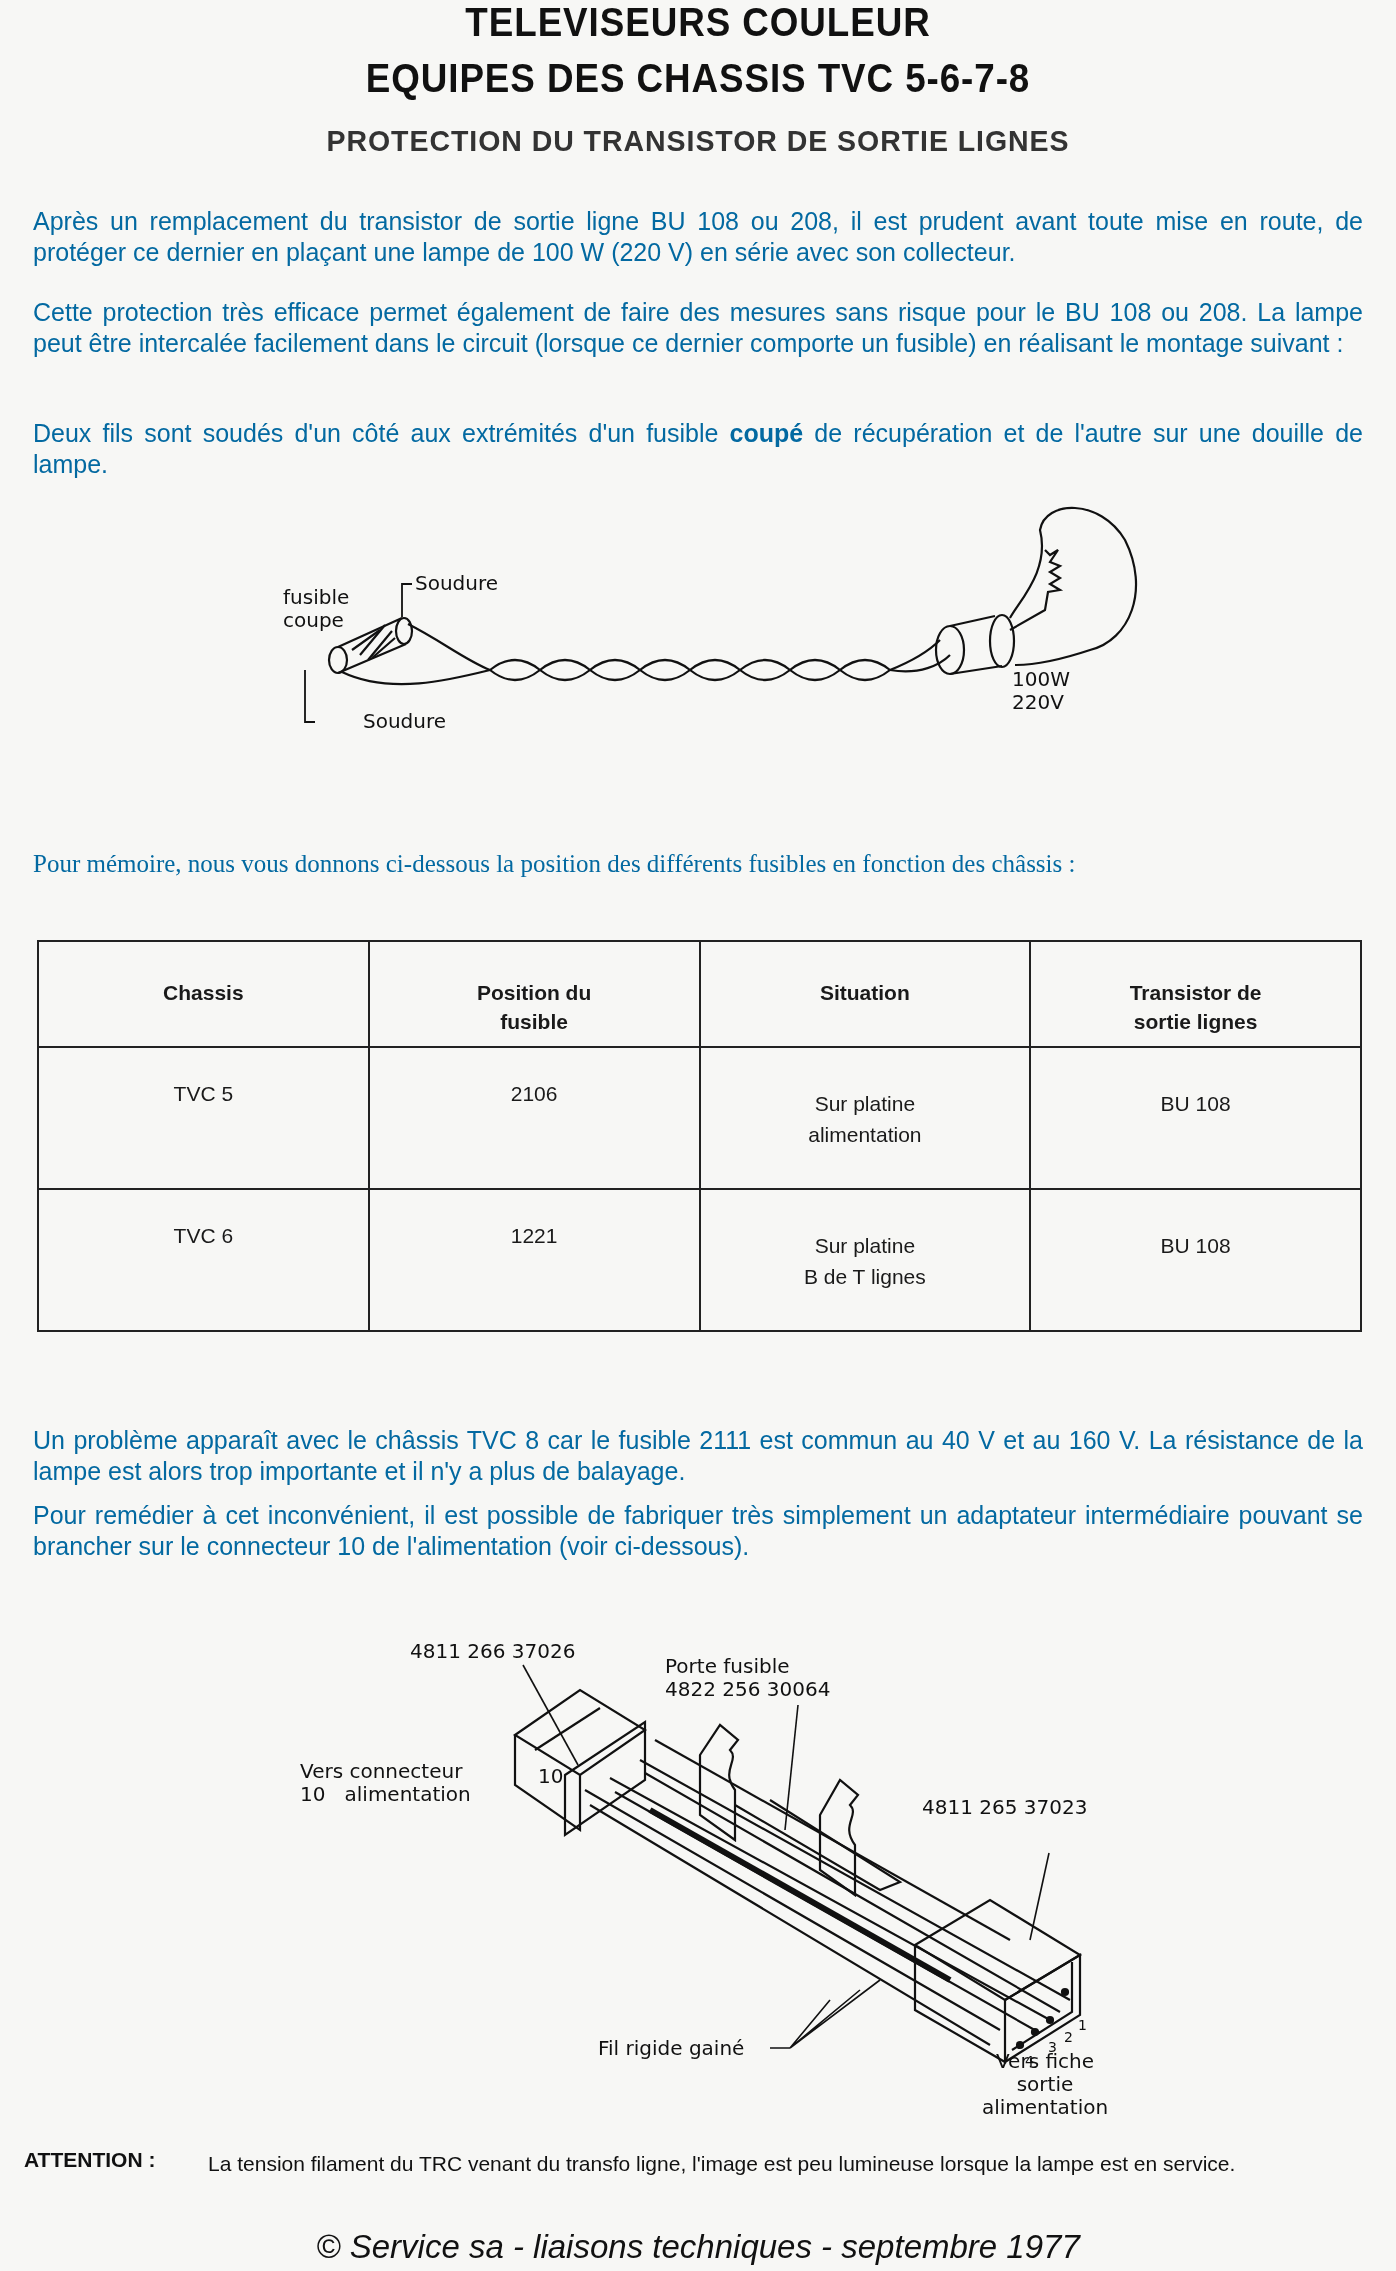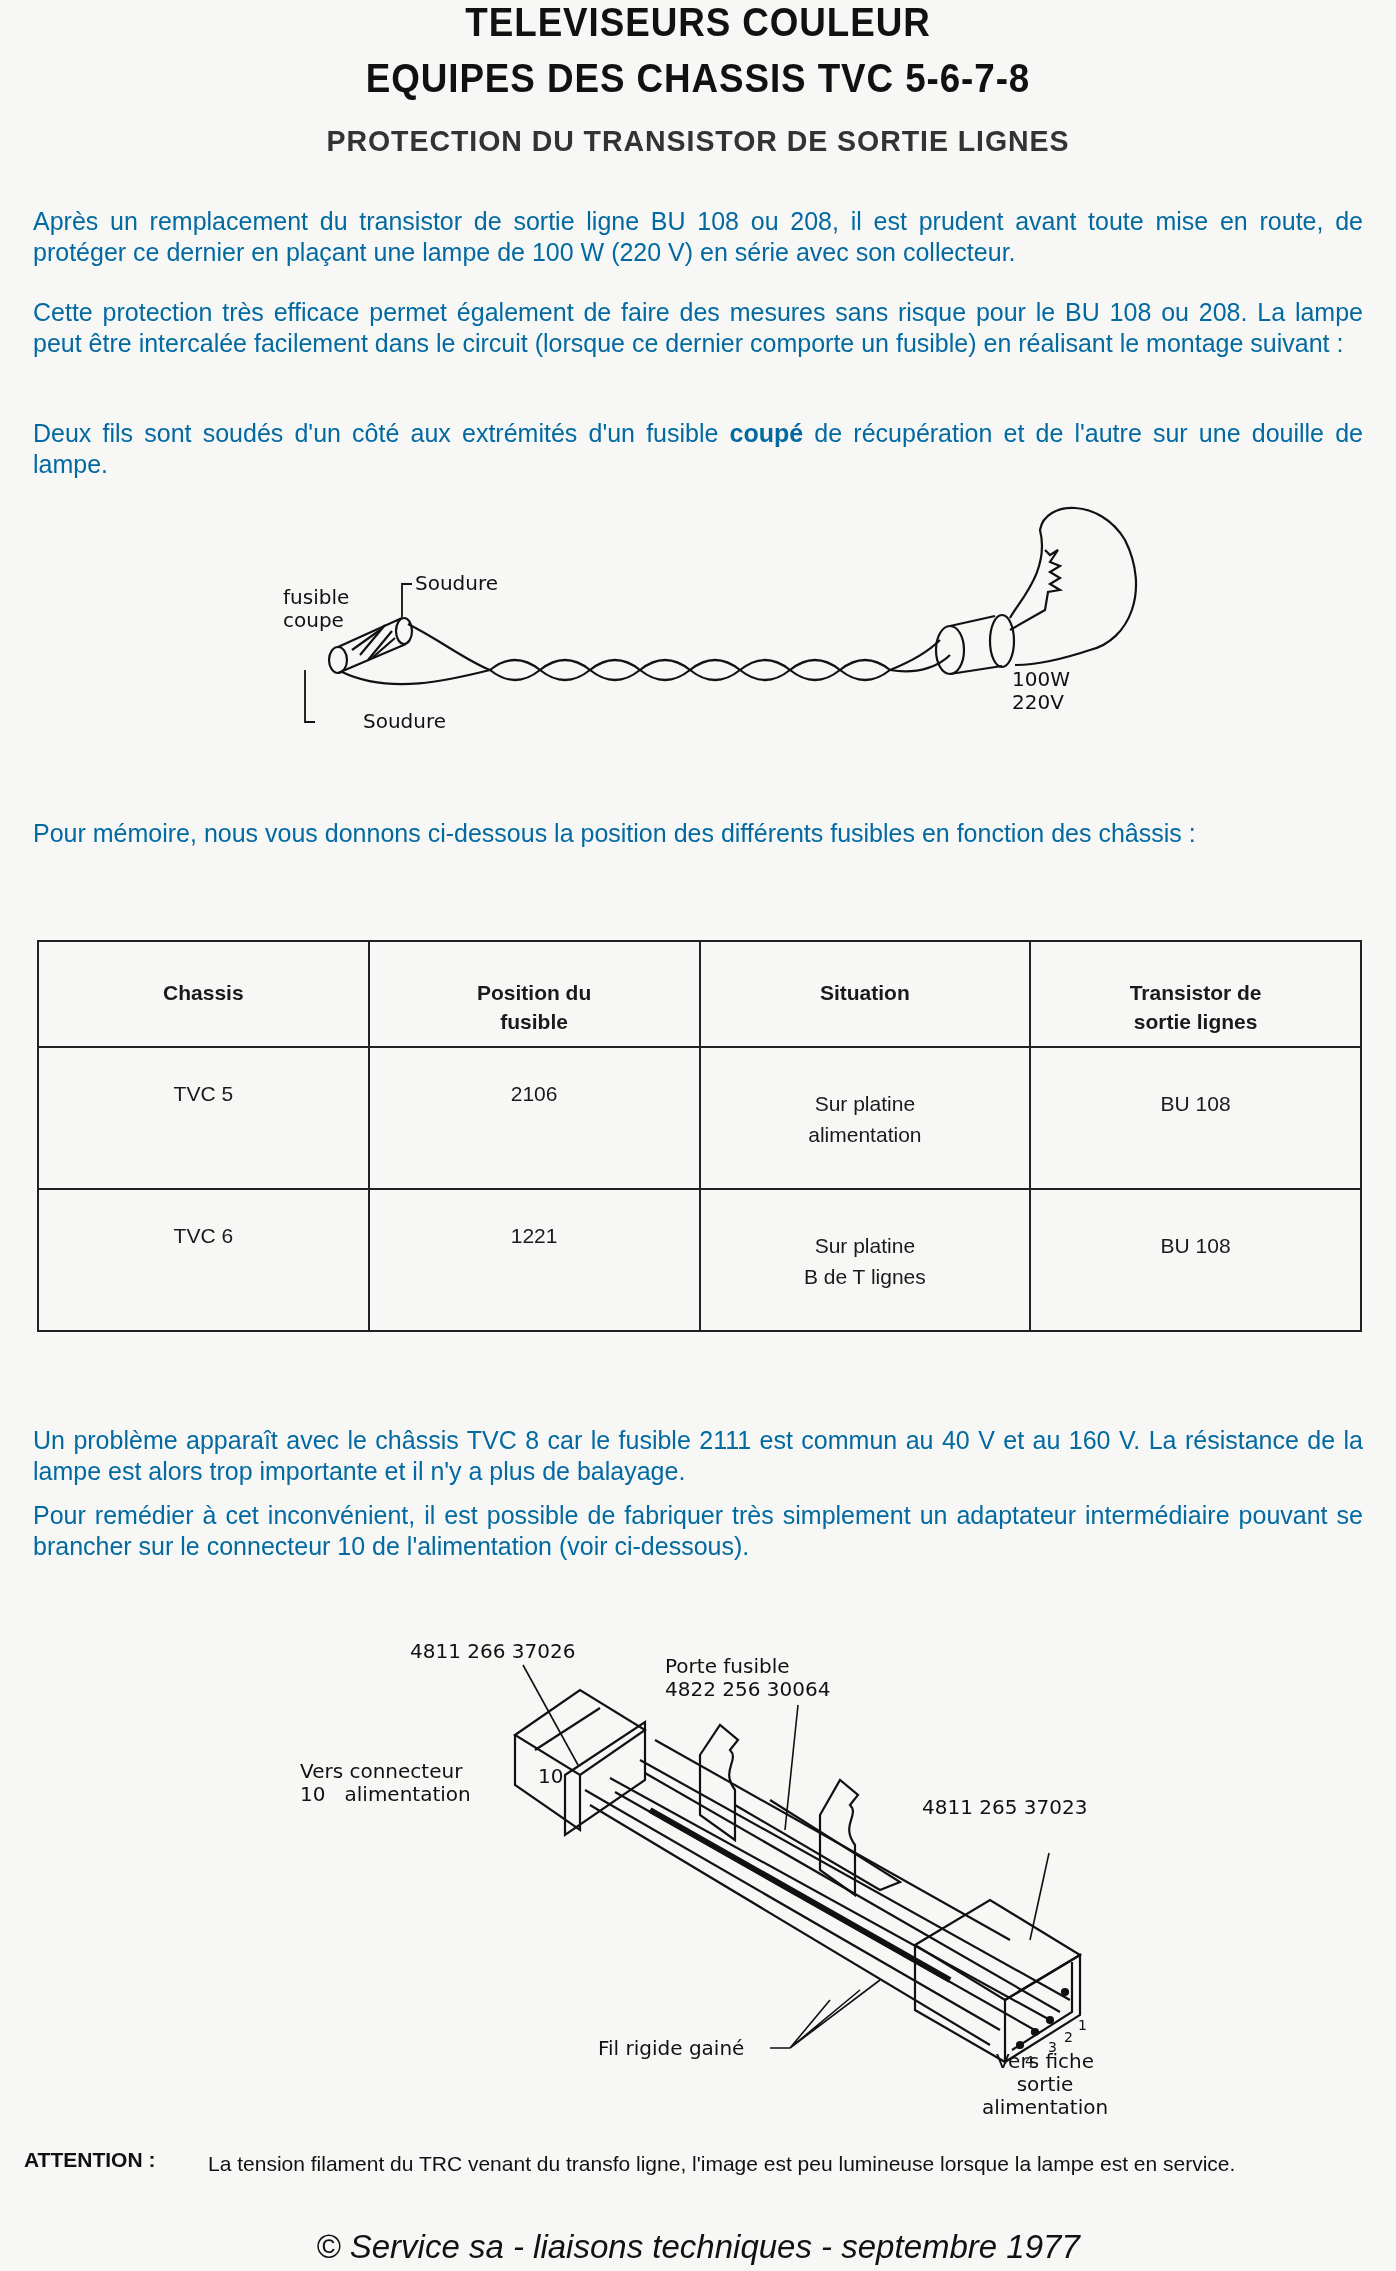--- a/index.html
+++ b/index.html
@@ -80,21 +80,21 @@
     <div>fusible</div>
     <div>coupe</div>
   </div>
 <div class="abs lbl" style="left:415px; top:572px;">Soudure</div>
 <div class="abs lbl" style="left:363px; top:710px;">Soudure</div>
 <div class="abs lbl" style="left:1012px; top:668px;">
     <div>100W</div>
     <div>220V</div>
   </div>
 
-<div class="abs para" style="top:818px;">Pour mémoire, nous vous donnons ci-dessous la position des différents fusibles en fonction des châssis :</div>
+<div class="abs para" style="top:848px;font-family:Liberation Serif, serif;">Pour mémoire, nous vous donnons ci-dessous la position des différents fusibles en fonction des châssis :</div>
 
 <table class="fuses">
   <thead>
     <tr>
       <th>
           <div>Chassis</div>
           <div></div>
         </th>
       <th>
           <div>Position du</div>

